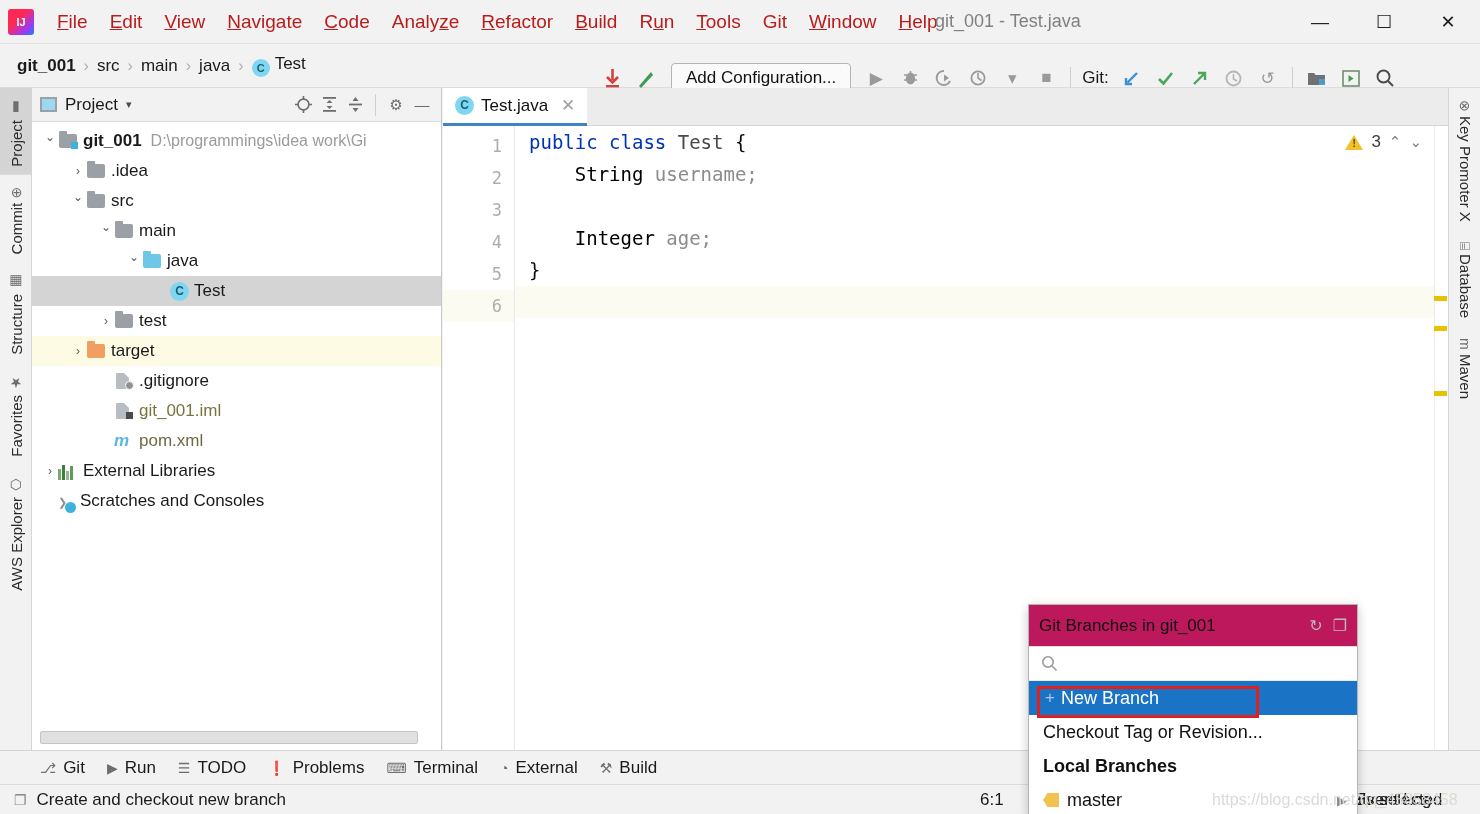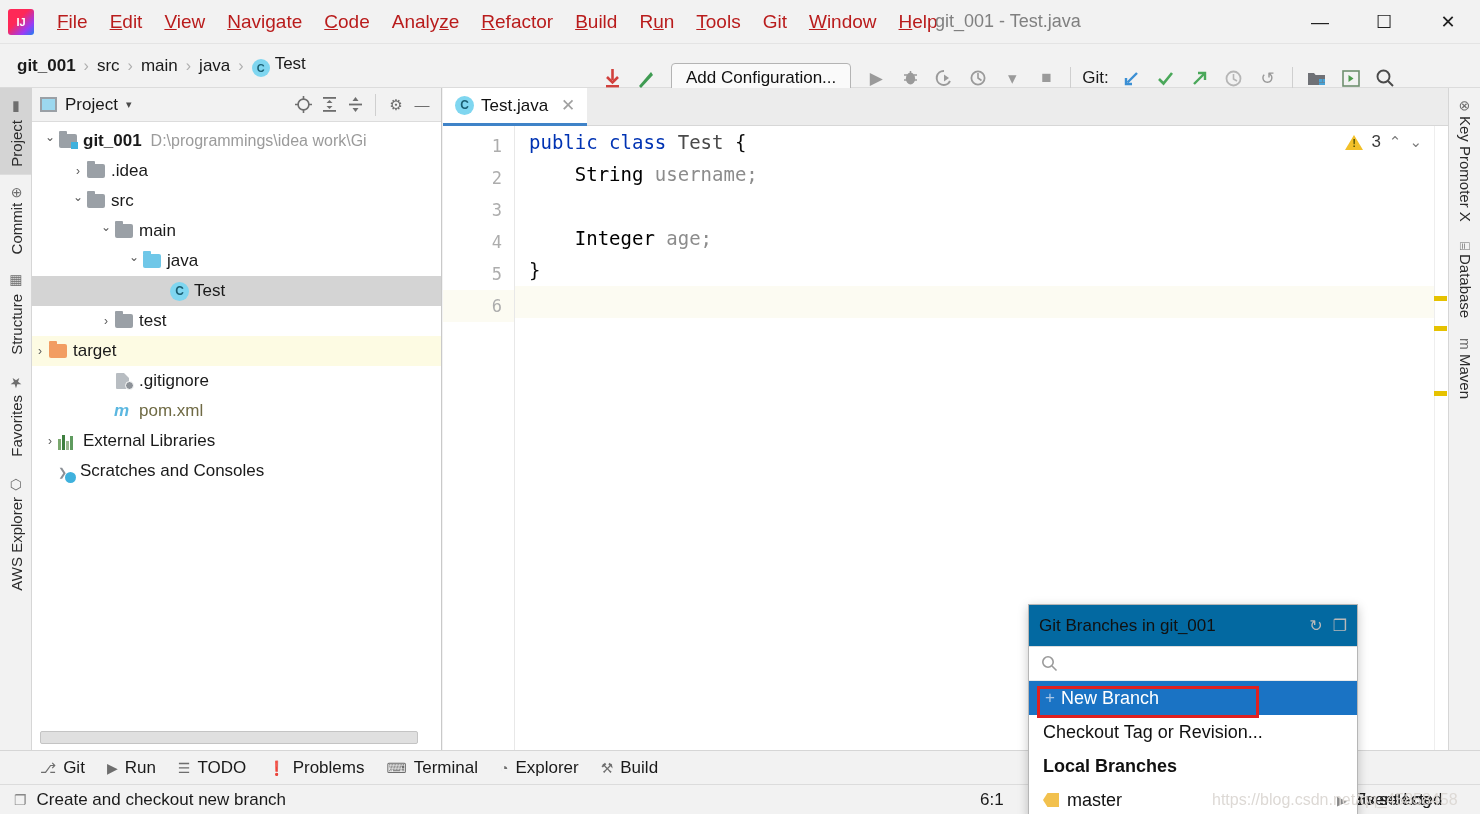--- a/index.html
+++ b/index.html
@@ -242,21 +242,21 @@
   .marker { position: absolute; right: 1px; width: 13px; height: 5px;
     background: #e6c200; }
 
   
   .popup {
     position: absolute; left: 1028px; top: 604px; width: 330px;
     background: #fff; border: 1px solid #b6b6b6;
     box-shadow: 0 3px 10px rgba(0,0,0,.22); z-index: 40;
   }
   .popup-head {
-    height: 42px; background: #0369a1; display: flex; align-items: center;
+    height: 42px; background: #be185d; display: flex; align-items: center;
     padding: 0 10px; border-bottom: 1px solid #dcdcdc;
   }
   .popup-title { font-size: 17px; color: #111; }
   .popup-ico { margin-left: auto; display: flex; gap: 10px; color: #b9b9b9;
     font-size: 16px; }
   .popup-search {
     height: 34px; display: flex; align-items: center; padding: 0 12px;
     border-bottom: 1px solid #eaeaea; color: #9a9a9a; font-size: 16px;
   }
   .pop-item {
@@ -543,34 +543,42 @@
           <span class="tclass">C</span>
           <span class="tlabel">Test</span>
         </div>
         <div class="tnode" style="padding-left: 66px;">
           <span class="arrow right"></span>
           <span class="ico">
             <span class="folder f-gray"></span>
           </span>
           <span class="tlabel">test</span>
         </div>
-        <div class="tnode excluded" style="">
+        <div class="tnode excluded" style="padding-left: 38px;">
           <span class="arrow right"></span>
           <span class="ico">
             <span class="folder f-orange"></span>
           </span>
           <span class="tlabel">target</span>
         </div>
         <div class="tnode" style="padding-left: 66px;">
           <span class="arrow"></span>
           <span class="ico">
             <span class="file"></span>
             <span class="badge-dot"></span>
           </span>
           <span class="tlabel">.gitignore</span>
+        </div>
+        <div class="tnode" style="padding-left: 66px;">
+          <span class="arrow"></span>
+          <span class="ico">
+            <span class="file"></span>
+            <span class="badge-sq"></span>
+          </span>
+          <span class="tlabel olive">git_001.iml</span>
         </div>
         <div class="tnode" style="padding-left: 66px;">
           <span class="arrow"></span>
           <span class="ico m-icon">m</span>
           <span class="tlabel brown">pom.xml</span>
         </div>
         <div class="tnode" style="padding-left: 10px;">
           <span class="arrow right"></span>
           <span class="ico lib-icon">
             <i style="height:11px;background:#7aa86e"></i>
@@ -678,21 +686,21 @@
       <div class="tw-item">
         <span class="tw-ico">❗</span>
         <span>Problems</span>
       </div>
       <div class="tw-item">
         <span class="tw-ico">⌨</span>
         <span>Terminal</span>
       </div>
       <div class="tw-item">
         <span class="tw-ico">◔</span>
-        <span>Explorer</span>
+        <span>External</span>
       </div>
       <div class="tw-item">
         <span class="tw-ico">⚒</span>
         <span>Build</span>
       </div>
     </div>
 
   <div class="statusbar">
     <span class="sb-ico">❐</span>
     <span>Create and checkout new branch</span>

